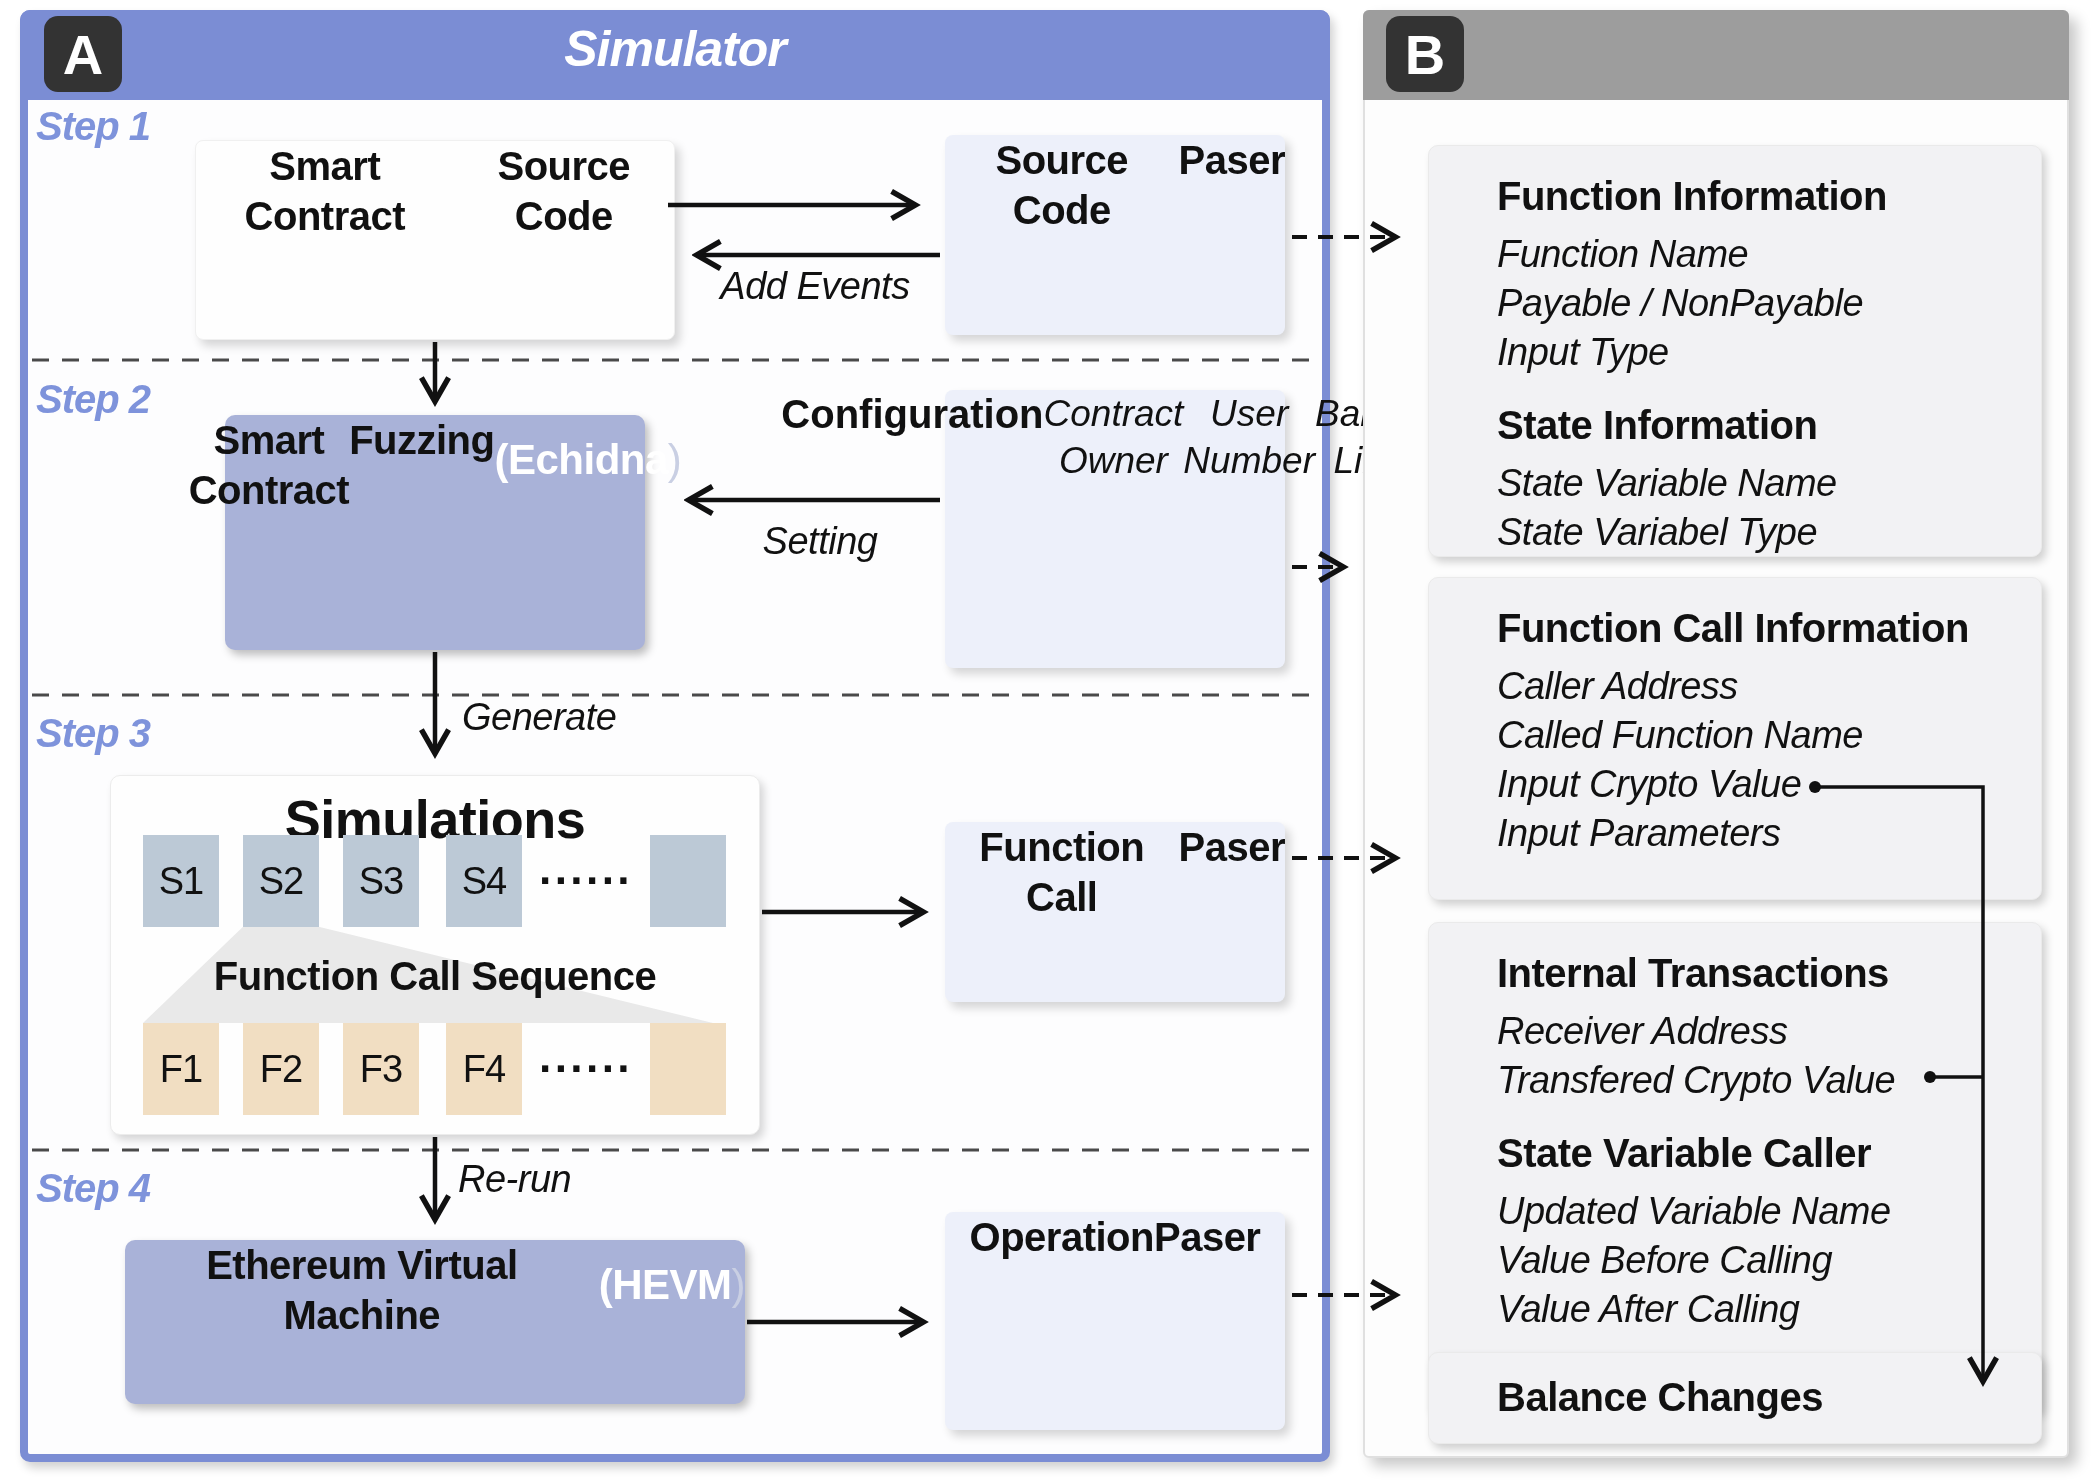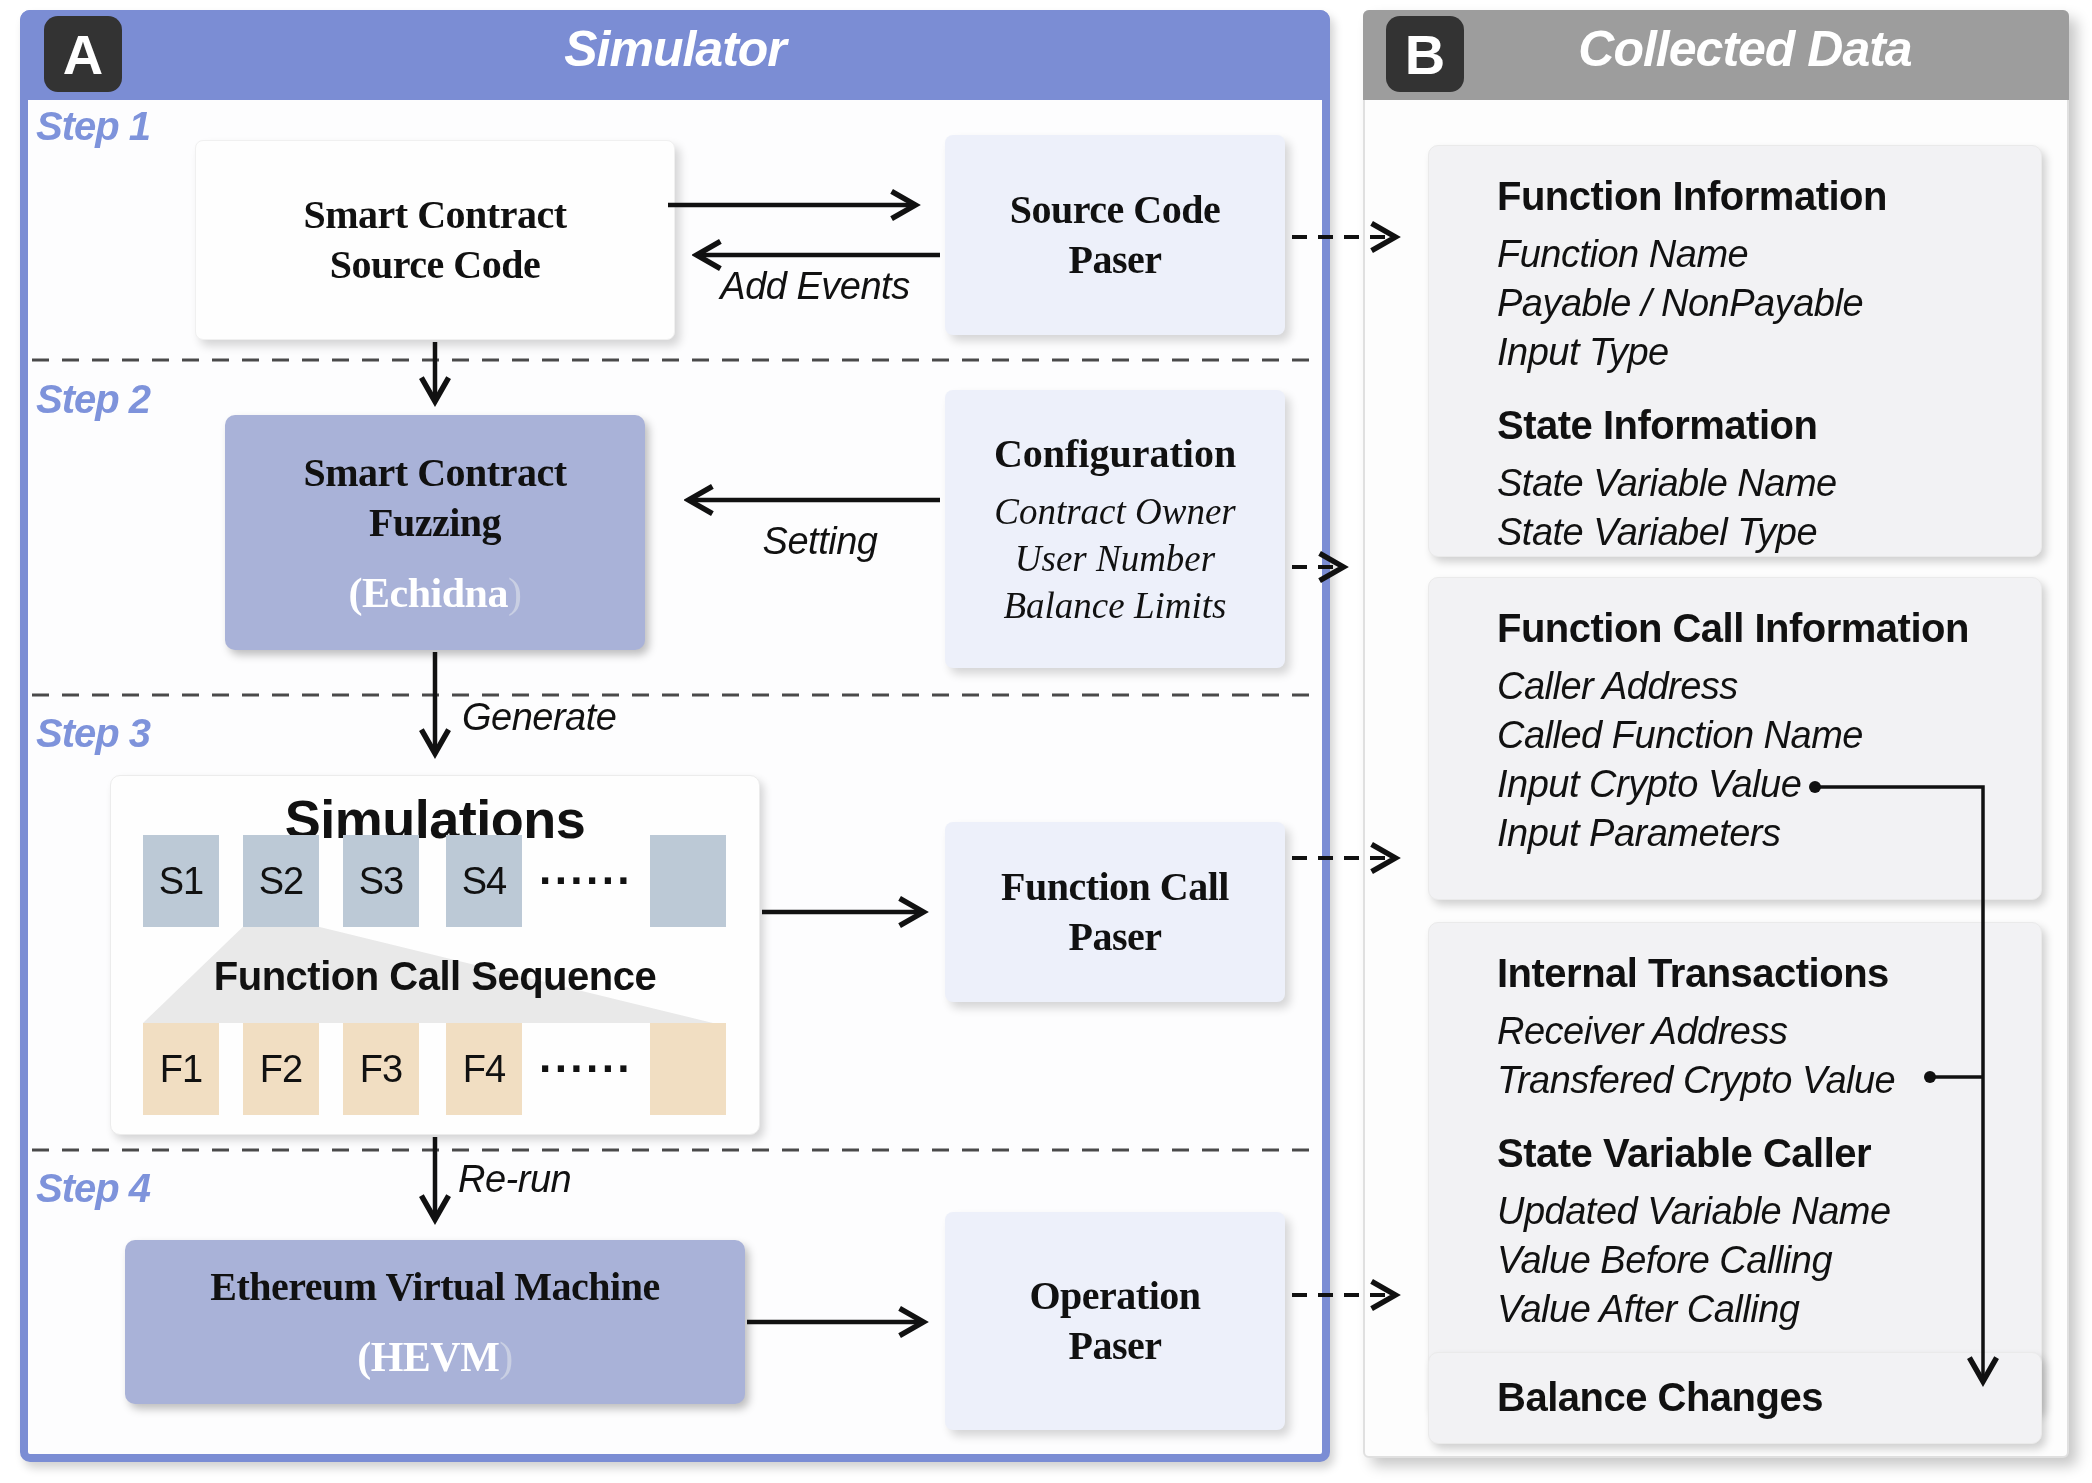--- a/index.html
+++ b/index.html
@@ -1,19 +1,19 @@
 <!DOCTYPE html>
 <html style="--accent-blue: #7b8dd4; --header-gray: #9d9d9d; --badge-dark: #333333; --box-periwinkle: #a9b2d8; --box-lavender: #edf0fa; --box-gray: #f2f2f4; --chip-blue: #bcc9d6; --chip-tan: #f1dec2; --step-label: #7e93db;"><head>
 <meta charset="utf-8">
 <style>
   html,body{margin:0;padding:0;background:#ffffff;}
   #canvas{position:relative;width:2092px;height:1483px;background:#ffffff;overflow:hidden;
           font-family:"Liberation Sans",sans-serif;color:#111;}
   .abs{position:absolute;box-sizing:border-box;}
-  .flexc{display:flex;flex-direction:column;justify-content:center;text-align:center;font-family:Liberation Serif, serif;}
+  .flexc{display:flex;justify-content:center;text-align:center;}
 
   
   #panel-a{left:20px;top:10px;width:1310px;height:1452px;border:8px solid var(--accent-blue,#7b8dd4);
            border-radius:10px;background:#fdfdfe;box-shadow:4px 6px 10px rgba(0,0,0,.18);}
   #panel-a-header{left:20px;top:10px;width:1310px;height:90px;background:var(--accent-blue,#7b8dd4);
            border-radius:10px 10px 0 0;}
   .badge{width:78px;height:76px;border-radius:14px;background:var(--badge-dark,#333);
          color:#fff;font-weight:700;font-size:56px;display:flex;align-items:center;justify-content:center;}
   #badge-a{left:44px;top:16px;}
   #title-a{left:20px;top:20px;width:1310px;text-align:center;color:#fff;
@@ -154,21 +154,20 @@
     <div class="paren-line"><span>(HEVM</span><span class="paren-close">)</span></div>
   </div>
   <div class="abs flexc lav-box node" id="op-parser">
     <div>Operation</div>
     <div>Paser</div>
   </div>
 
   <div class="abs" id="panel-b"></div>
   <div class="abs" id="panel-b-header"></div>
   <div class="abs badge" id="badge-b">B</div>
-  <div class="abs" id="title-b">Collected Data</div>
 
   <div class="abs b-box" id="b-box1">
     <div class="b-title">Function Information</div>
     <div class="b-item">Function Name</div>
     <div class="b-item">Payable / NonPayable</div>
     <div class="b-item">Input Type</div>
     <div class="b-title b-title2">State Information</div>
     <div class="b-item">State Variable Name</div>
     <div class="b-item">State Variabel Type</div>
   </div>

